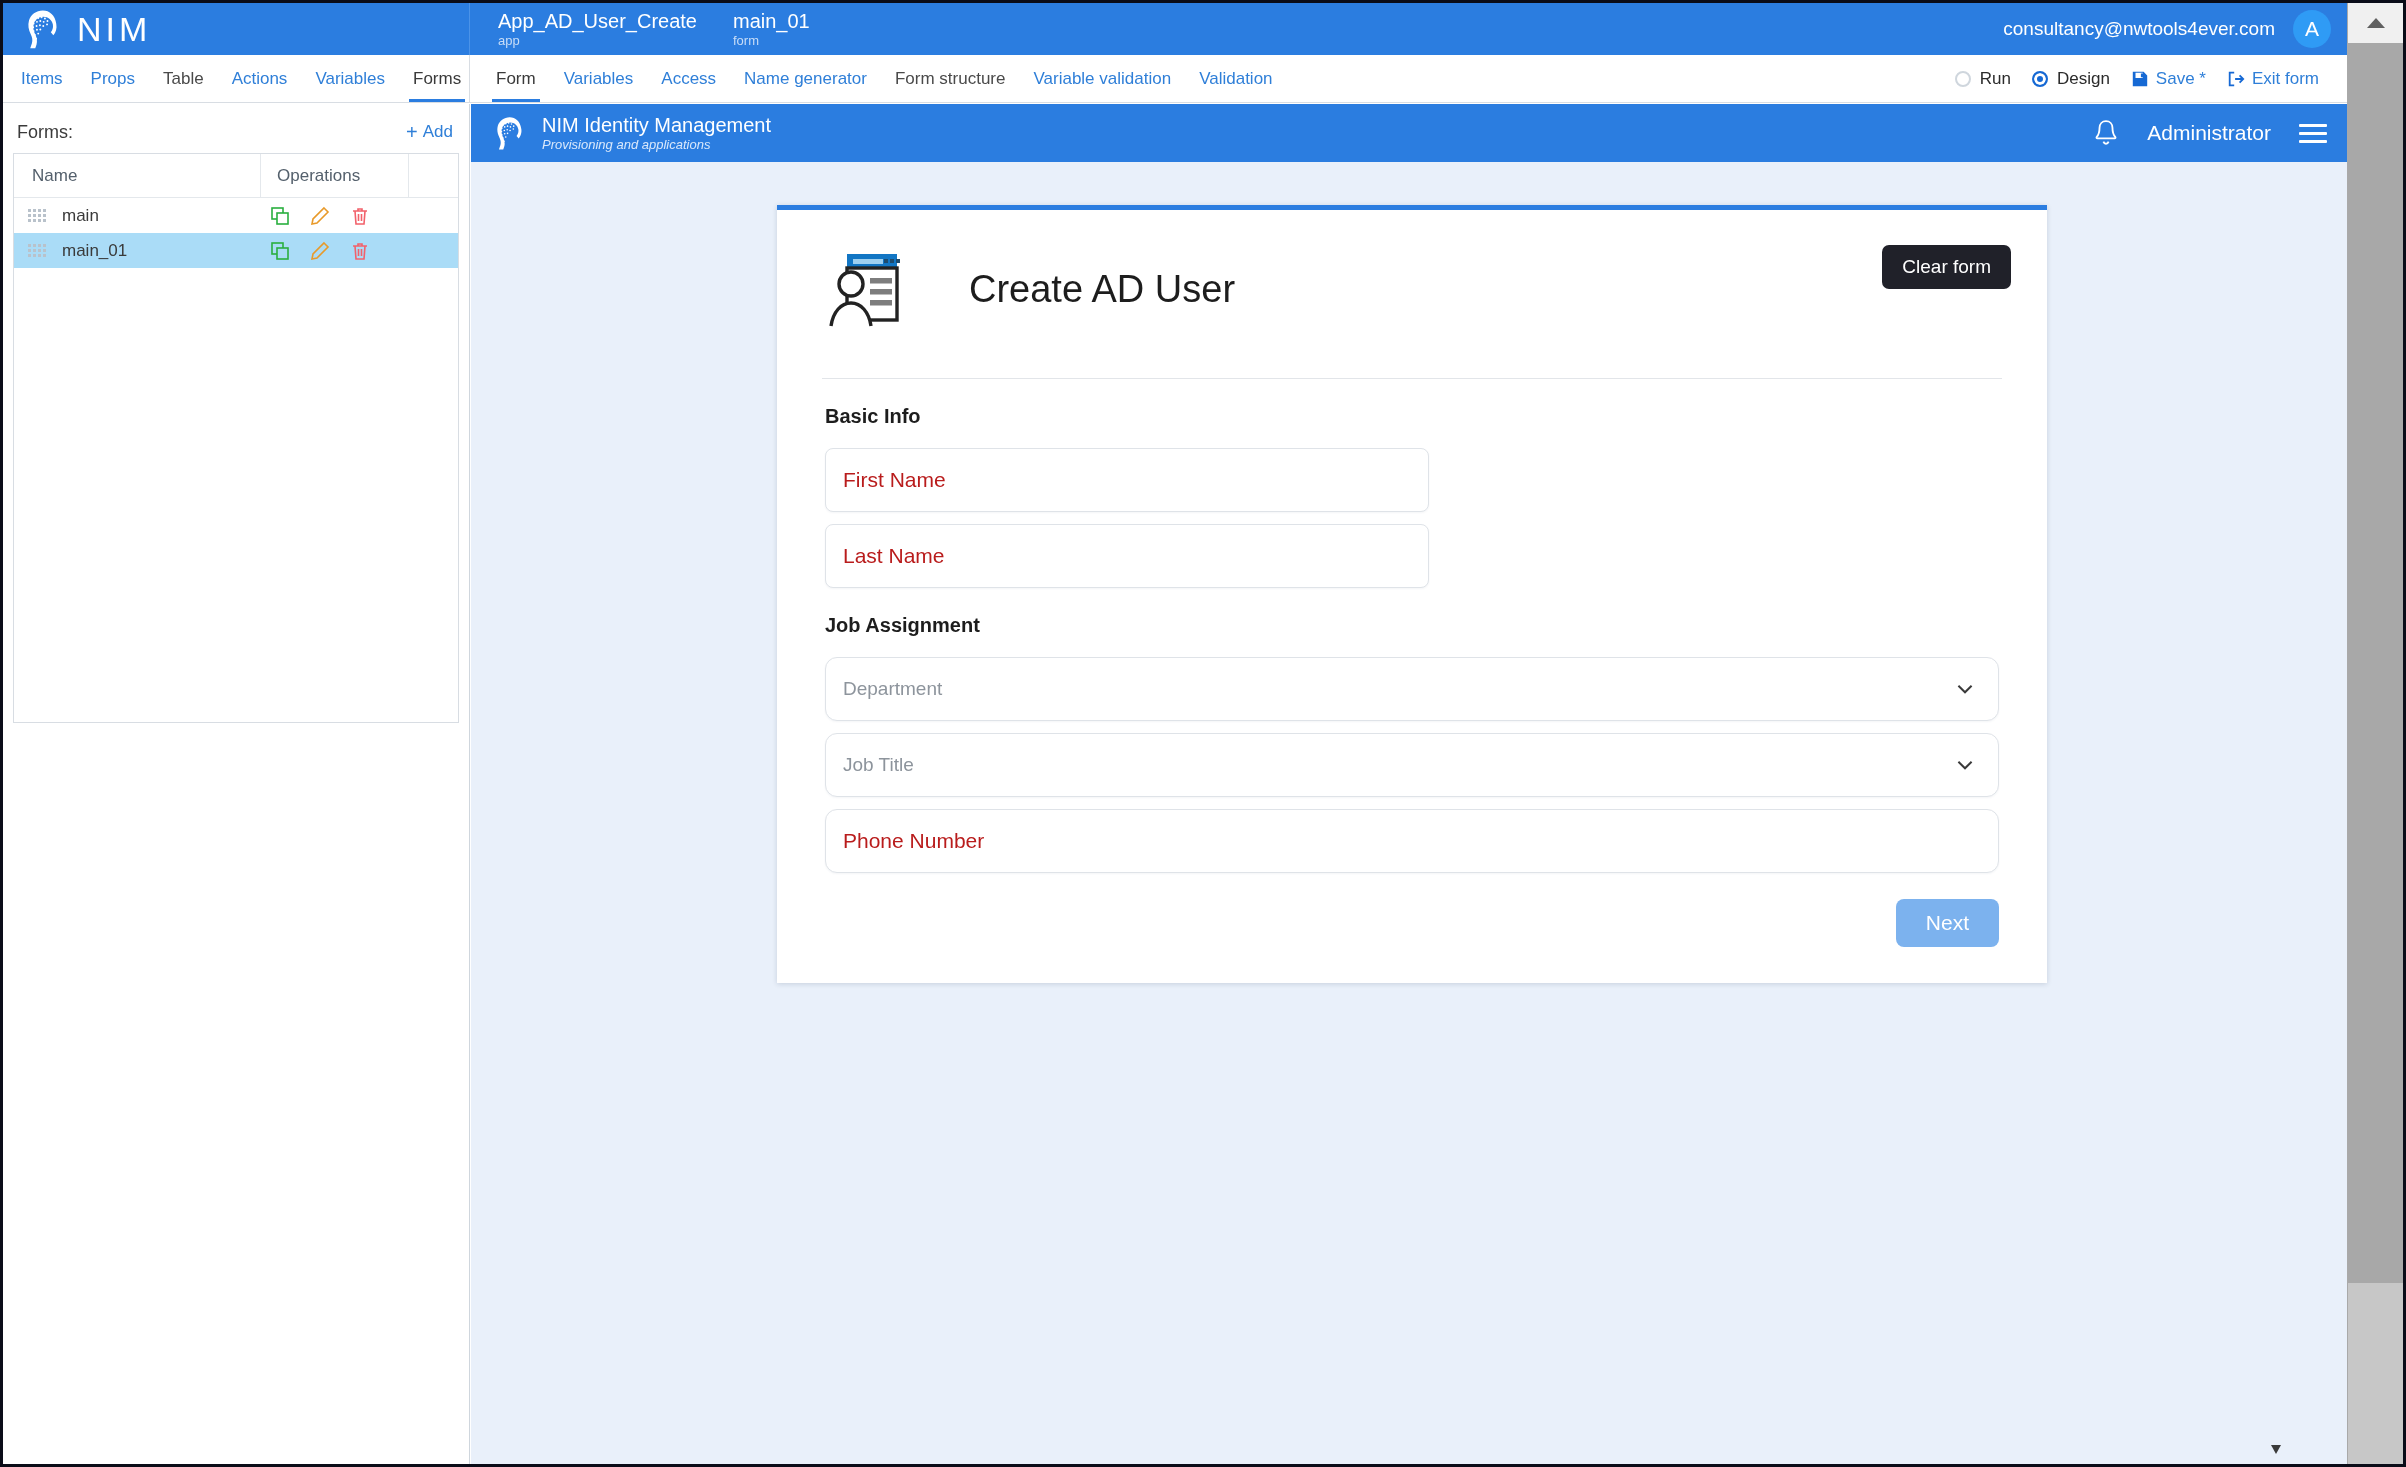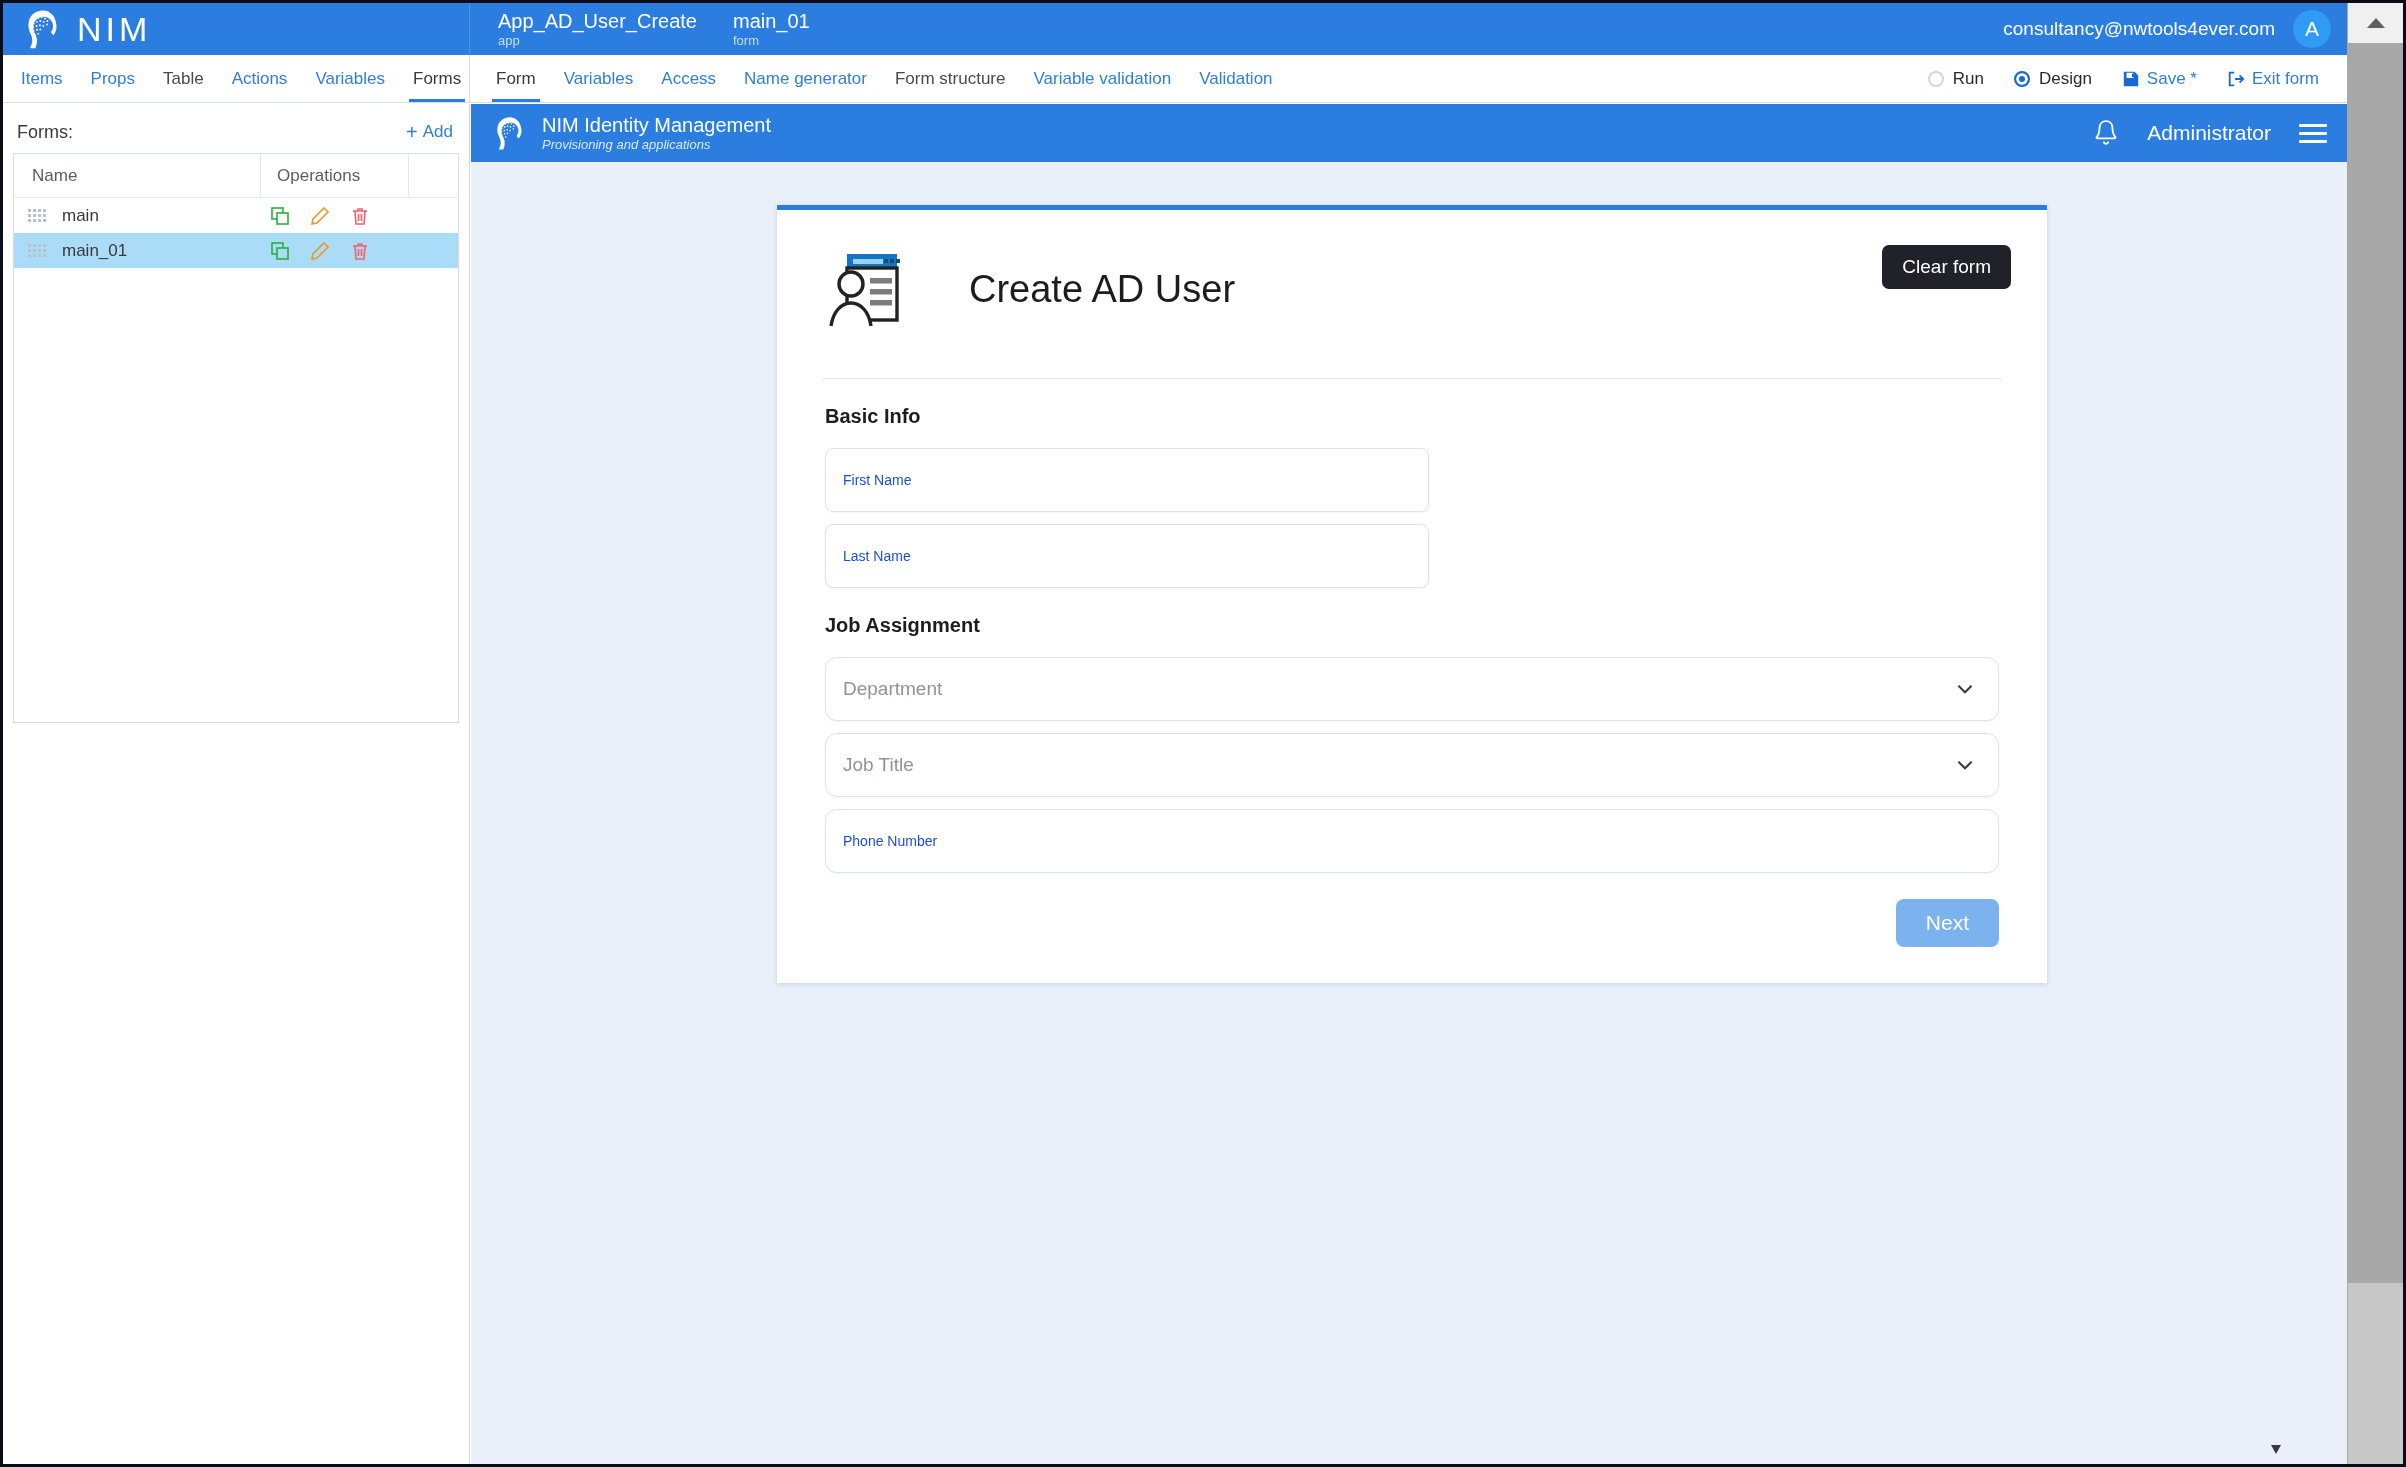--- a/index.html
+++ b/index.html
@@ -95,21 +95,21 @@
     white-space: nowrap;
   }
   .tab.muted { color: #4a4a4a; }
   .tab.active { color: #3a3a3a; }
   .tab.active::after {
     content: ""; position: absolute; left: -4px; right: -4px; bottom: 0;
     height: 3px; background: #2b7de0;
   }
   .mode-zone {
     margin-left: auto; display: flex; align-items: center;
-    gap: 30px; padding-right: 34px;
+    gap: 21px; padding-right: 34px;
   }
   .radio-opt { display: flex; align-items: center; gap: 9px; cursor: pointer; }
   .radio-dot {
     width: 16px; height: 16px; border-radius: 50%;
     border: 2px solid #cfd6dd; background: #fff;
   }
   .radio-dot.on {
     border-color: #1669d4; background: #1669d4;
     box-shadow: inset 0 0 0 3px #ffffff;
   }
@@ -220,21 +220,21 @@
   .field {
     position: relative;
     border: 1px solid #dfe3e8; border-radius: 8px;
     background: #ffffff; height: 64px;
     margin-top: 12px;
     display: flex; align-items: center;
     box-shadow: 0 1px 2px rgba(40,60,90,.05);
   }
   .field.narrow { width: 604px; }
   .field.wide { width: 100%; border-radius: 12px; }
-  .field .ph { font-size: 14px; color: #1d4ed8; padding-left: 17px; }
+  .field .ph { font-size: 21px; color: #b91c1c; padding-left: 17px; }
   .field .ph.grey { color: #8d949c; font-size: 19px; }
   .chev {
     position: absolute; right: 22px; top: 50%; transform: translateY(-50%);
     width: 22px; height: 22px;
   }
   .card-foot {
     display: flex; justify-content: flex-end;
     padding: 26px 48px 36px 48px;
   }
   .next-btn {

